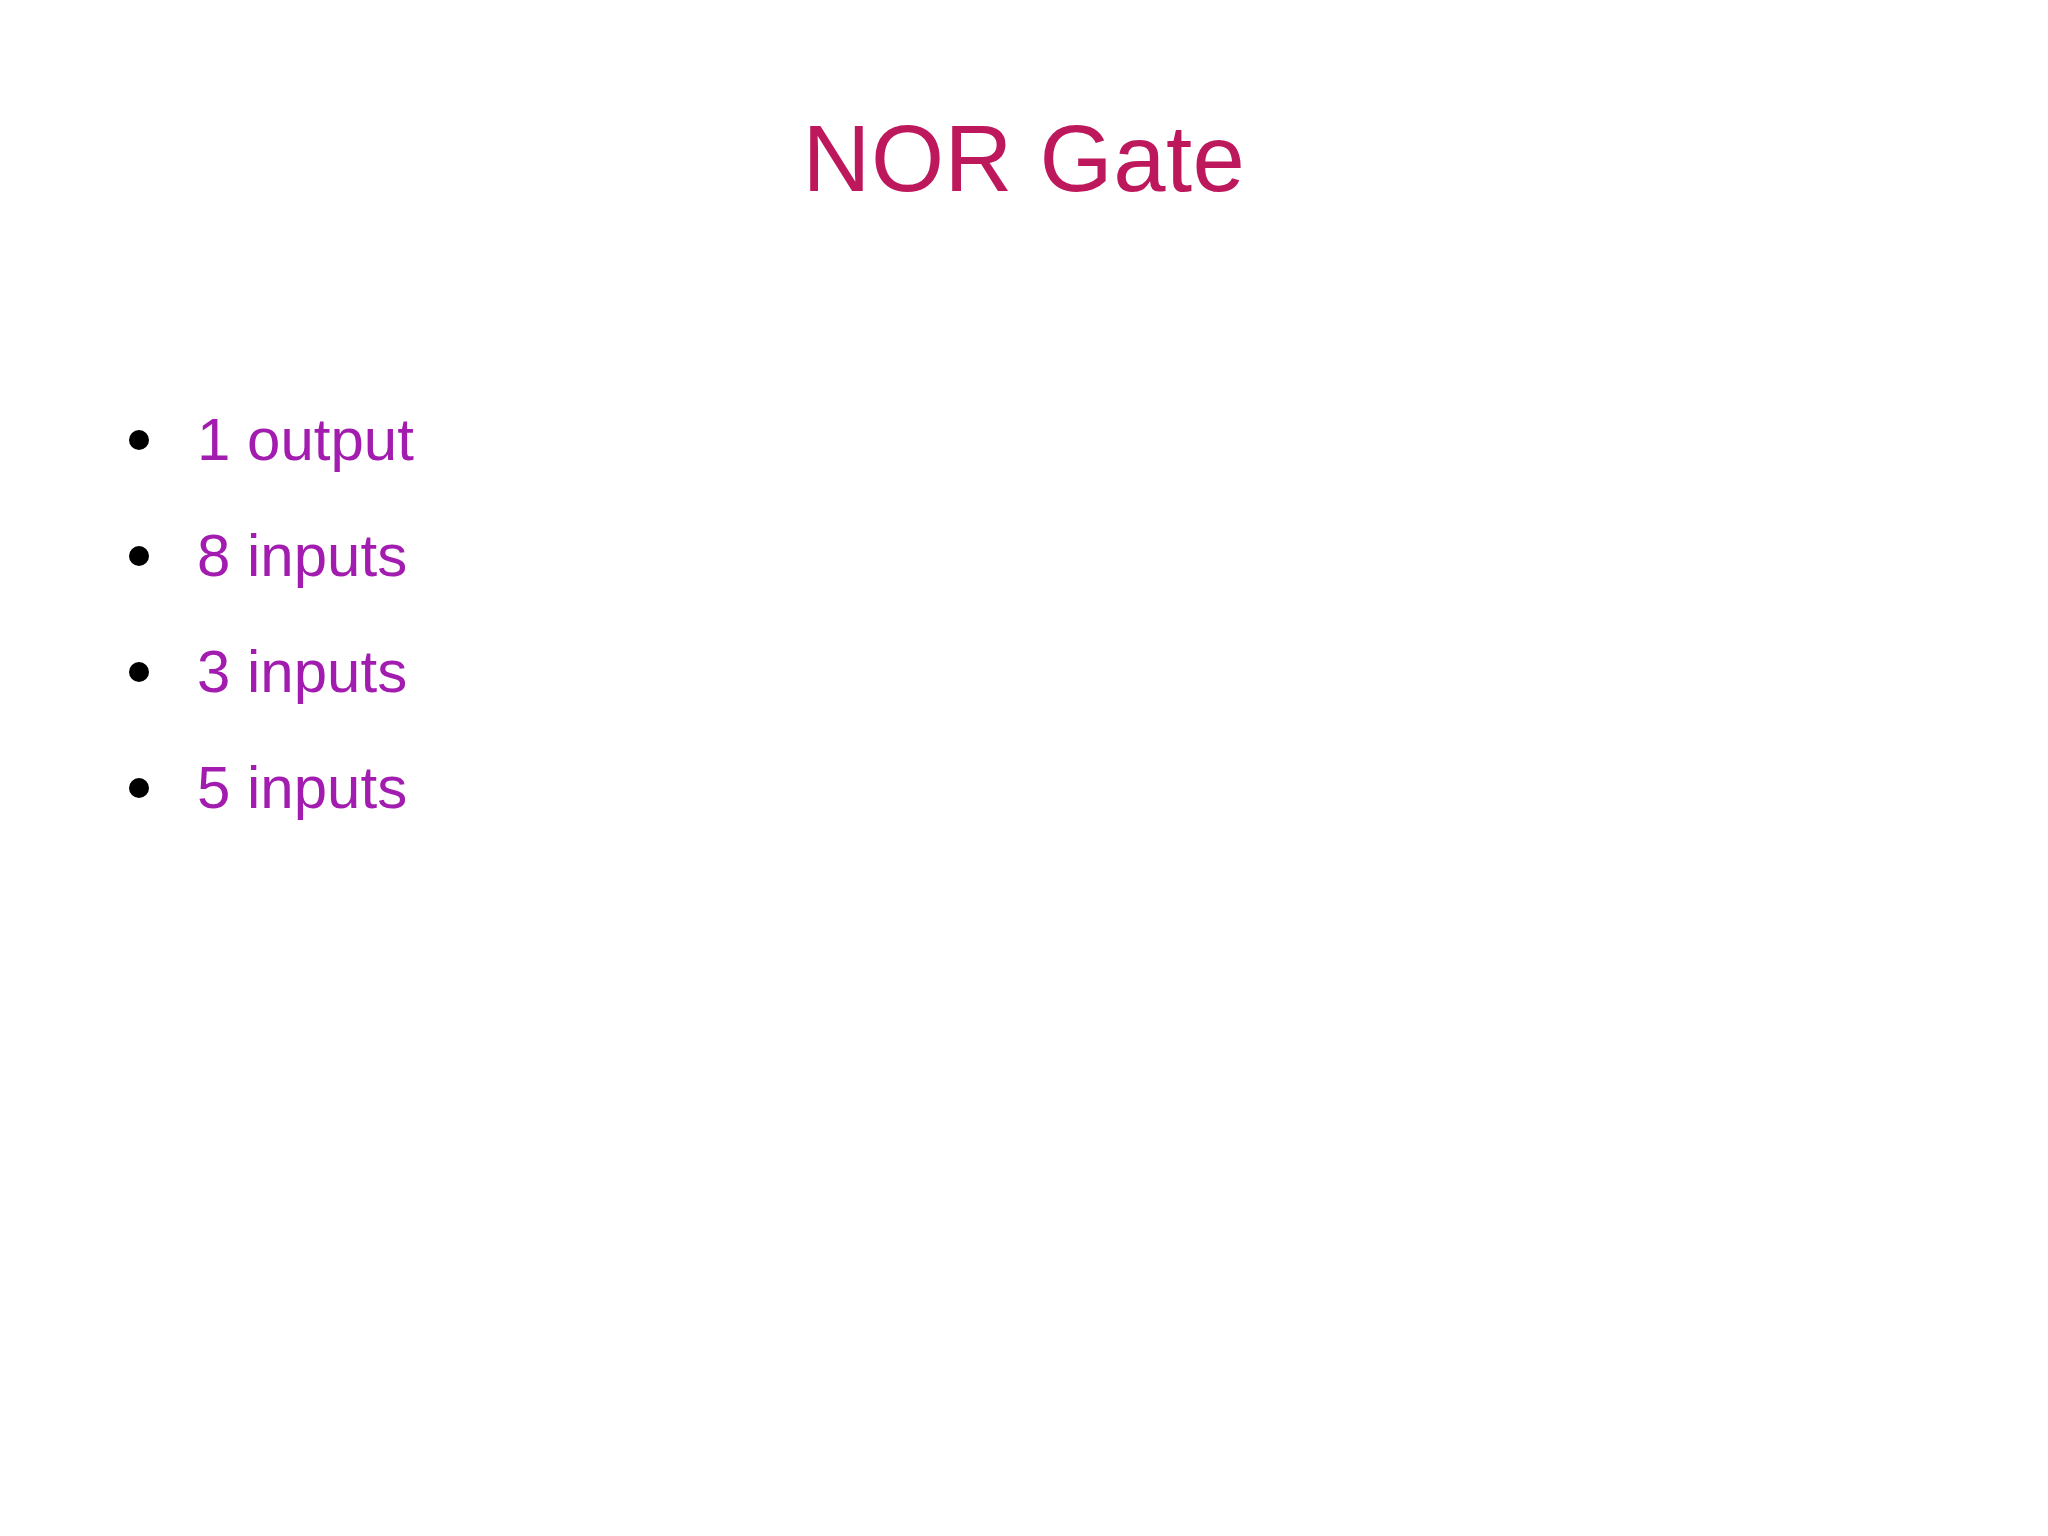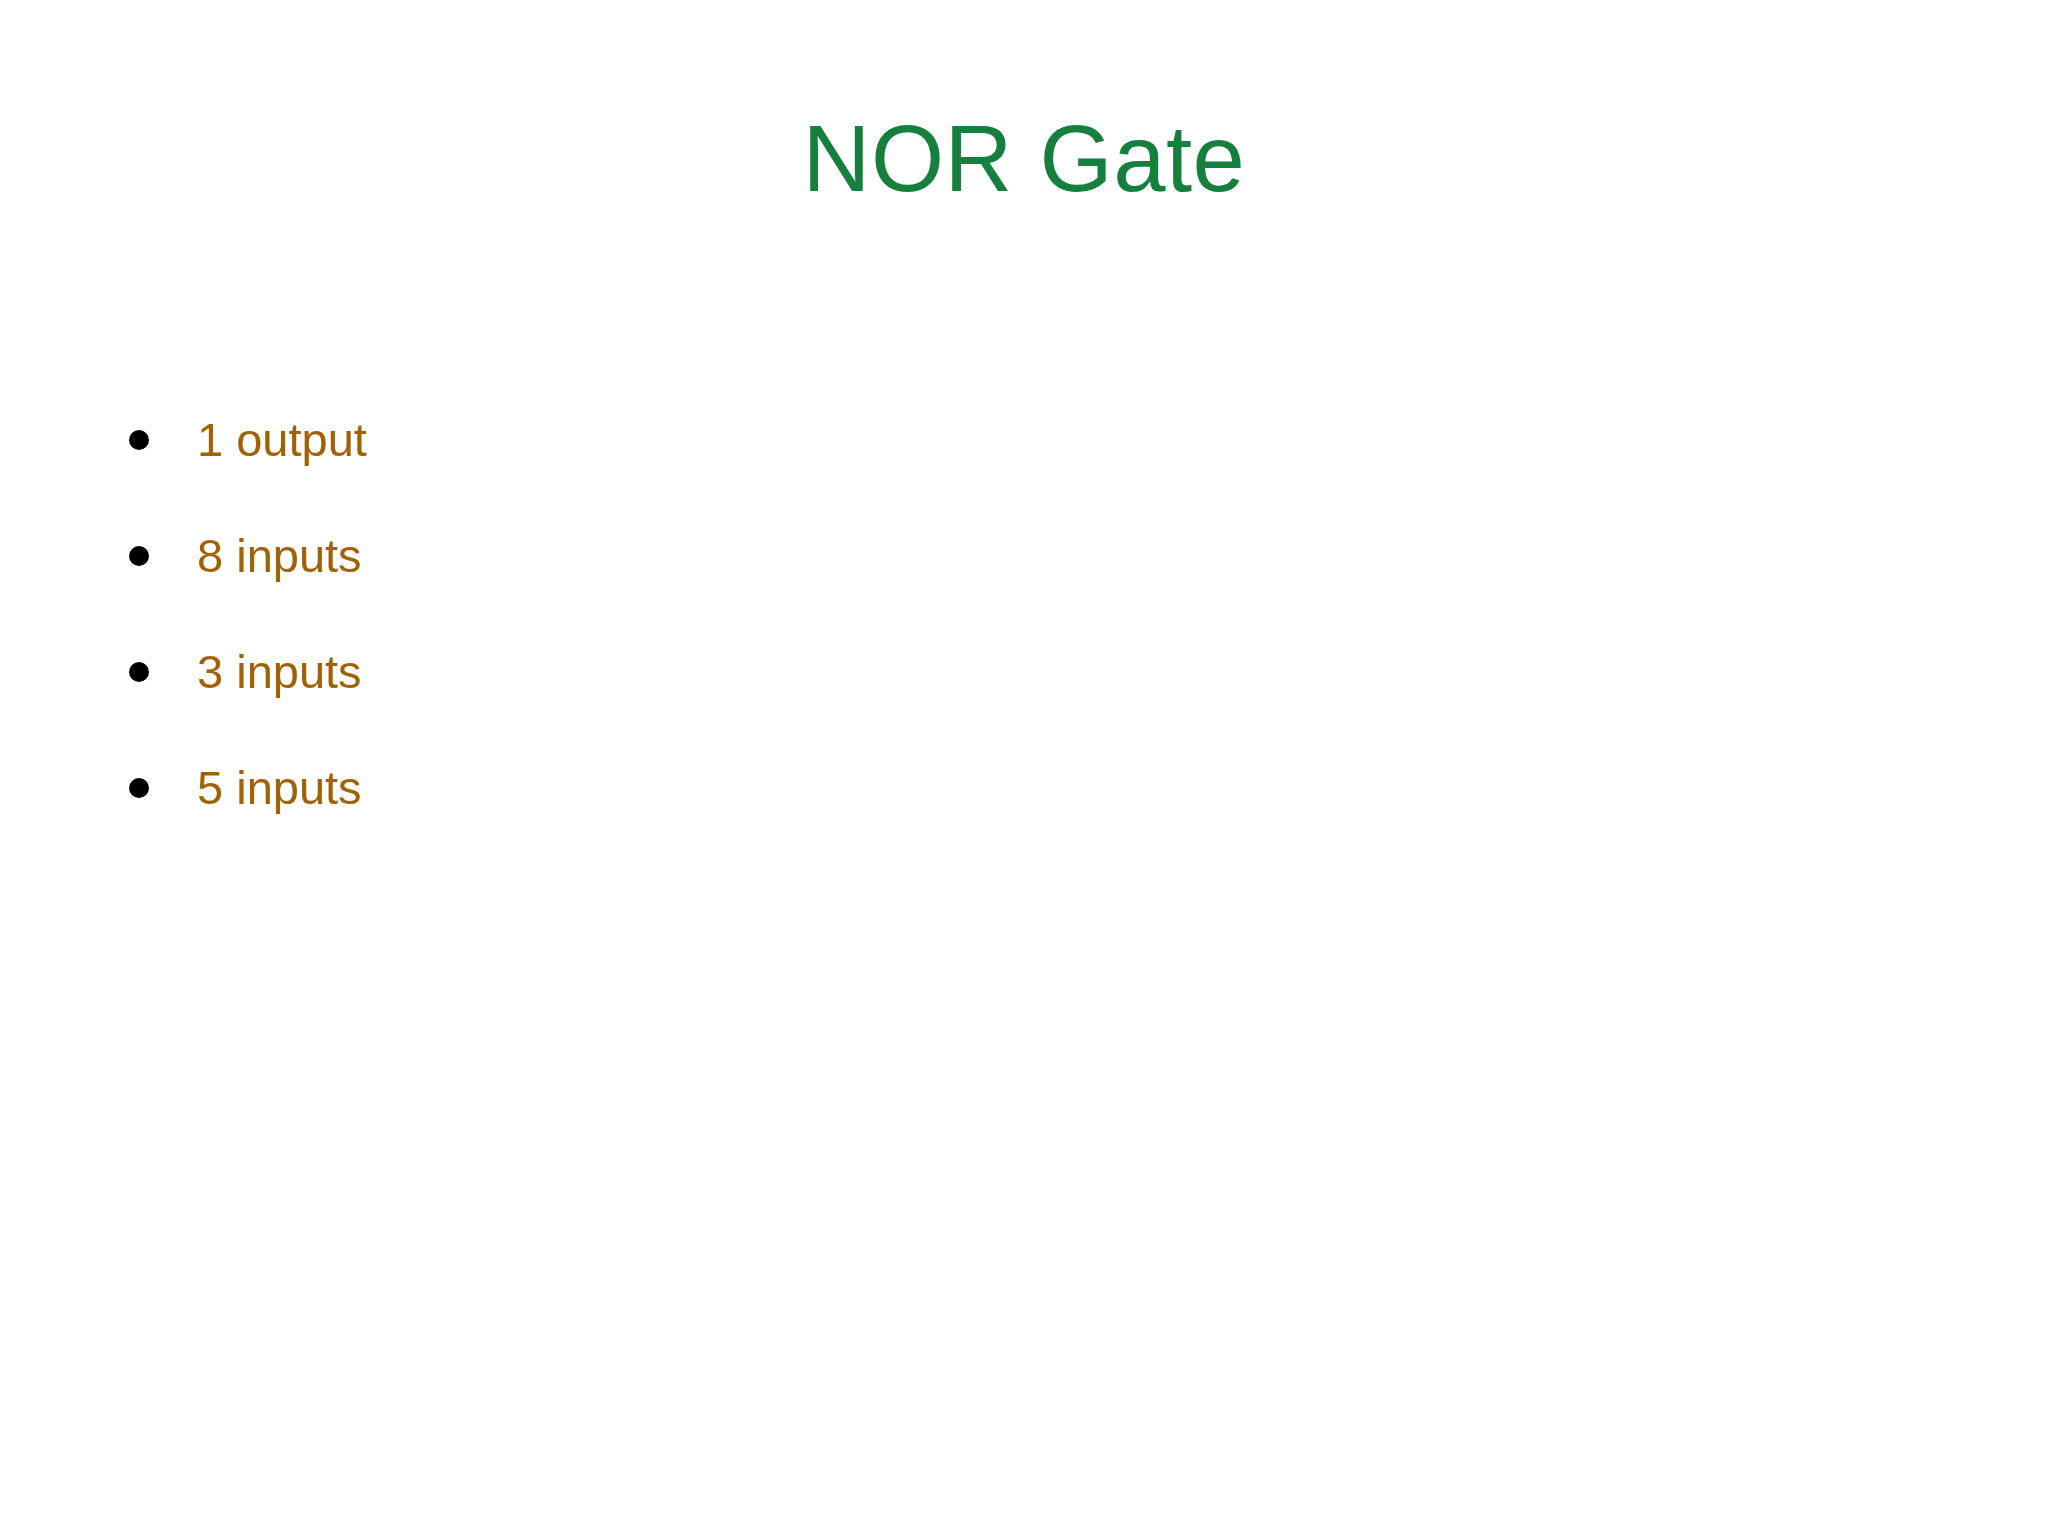--- a/index.html
+++ b/index.html
@@ -34,21 +34,21 @@
     text-align: center;
   }
   .slide-title {
     display: inline-block;
     margin: 0;
     font-family: "Liberation Sans Narrow", "Liberation Sans", "DejaVu Sans Condensed", sans-serif;
     font-weight: 400;
     font-size: 94px;
     line-height: 1.18;
     letter-spacing: 0.5px;
-    color: #15803d;
+    color: #be185d;
     white-space: nowrap;
   }
 
   
   .body-block {
     position: absolute;
     left: 118px;
     top: 382px;
     width: 1720px;
   }
@@ -58,23 +58,23 @@
     padding: 0;
   }
   .bullet-item {
     position: relative;
     display: block;
     min-height: 116px;
     padding-left: 79px;
     margin: 0;
     font-family: "Liberation Sans", "DejaVu Sans", sans-serif;
     font-weight: 400;
-    font-size: 47px;
+    font-size: 60px;
     line-height: 116px;
-    color: #a16207;
+    color: #a21caf;
     white-space: nowrap;
   }
   .bullet-marker {
     position: absolute;
     left: 8px;
     top: 0;
     width: 24px;
     height: 116px;
     line-height: 116px;
     text-align: left;

